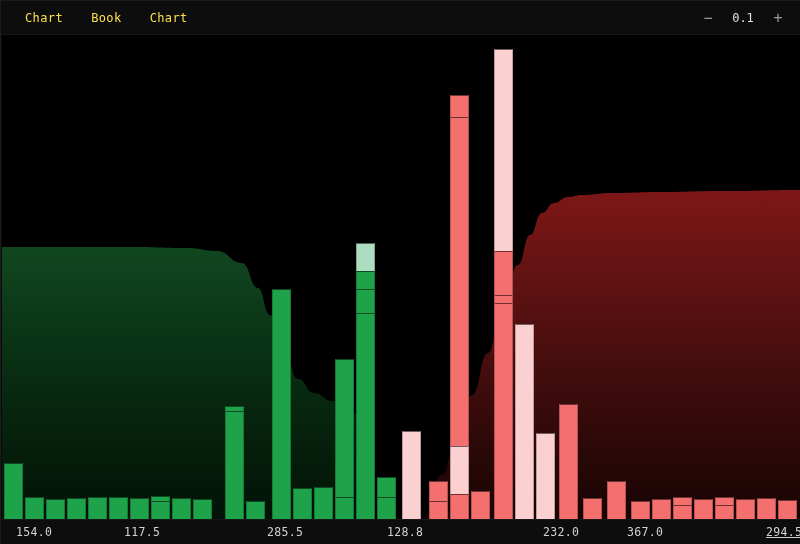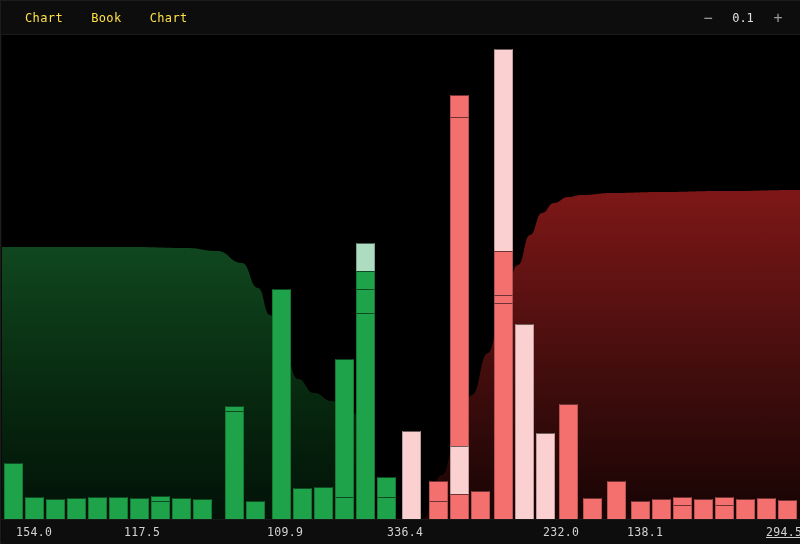--- a/index.html
+++ b/index.html
@@ -245,20 +245,20 @@
         </div>
         <div class="bar" style="left: 776px; width: 19px; height: 19px;">
           <div class="seg" style="bottom: 0px; height: 19px; background: rgb(244, 112, 110);"></div>
         </div>
       </div>
   </div>
 
   <div id="axis">
       <div class="xtick" style="left: 14px;">154.0</div>
       <div class="xtick" style="left: 122px;">117.5</div>
-      <div class="xtick" style="left: 265px;">109.9</div>
-      <div class="xtick" style="left: 385px;">336.4</div>
+      <div class="xtick" style="left: 265px;">285.5</div>
+      <div class="xtick" style="left: 385px;">128.8</div>
       <div class="xtick" style="left: 505px; margin-left: 36px;">232.0</div>
-      <div class="xtick" style="left: 625px;">138.1</div>
+      <div class="xtick" style="left: 625px;">367.0</div>
       <div class="xtick" style="left: 764px; text-decoration: underline;">294.5</div>
     </div>
 
 </div>
 
 </body></html>

